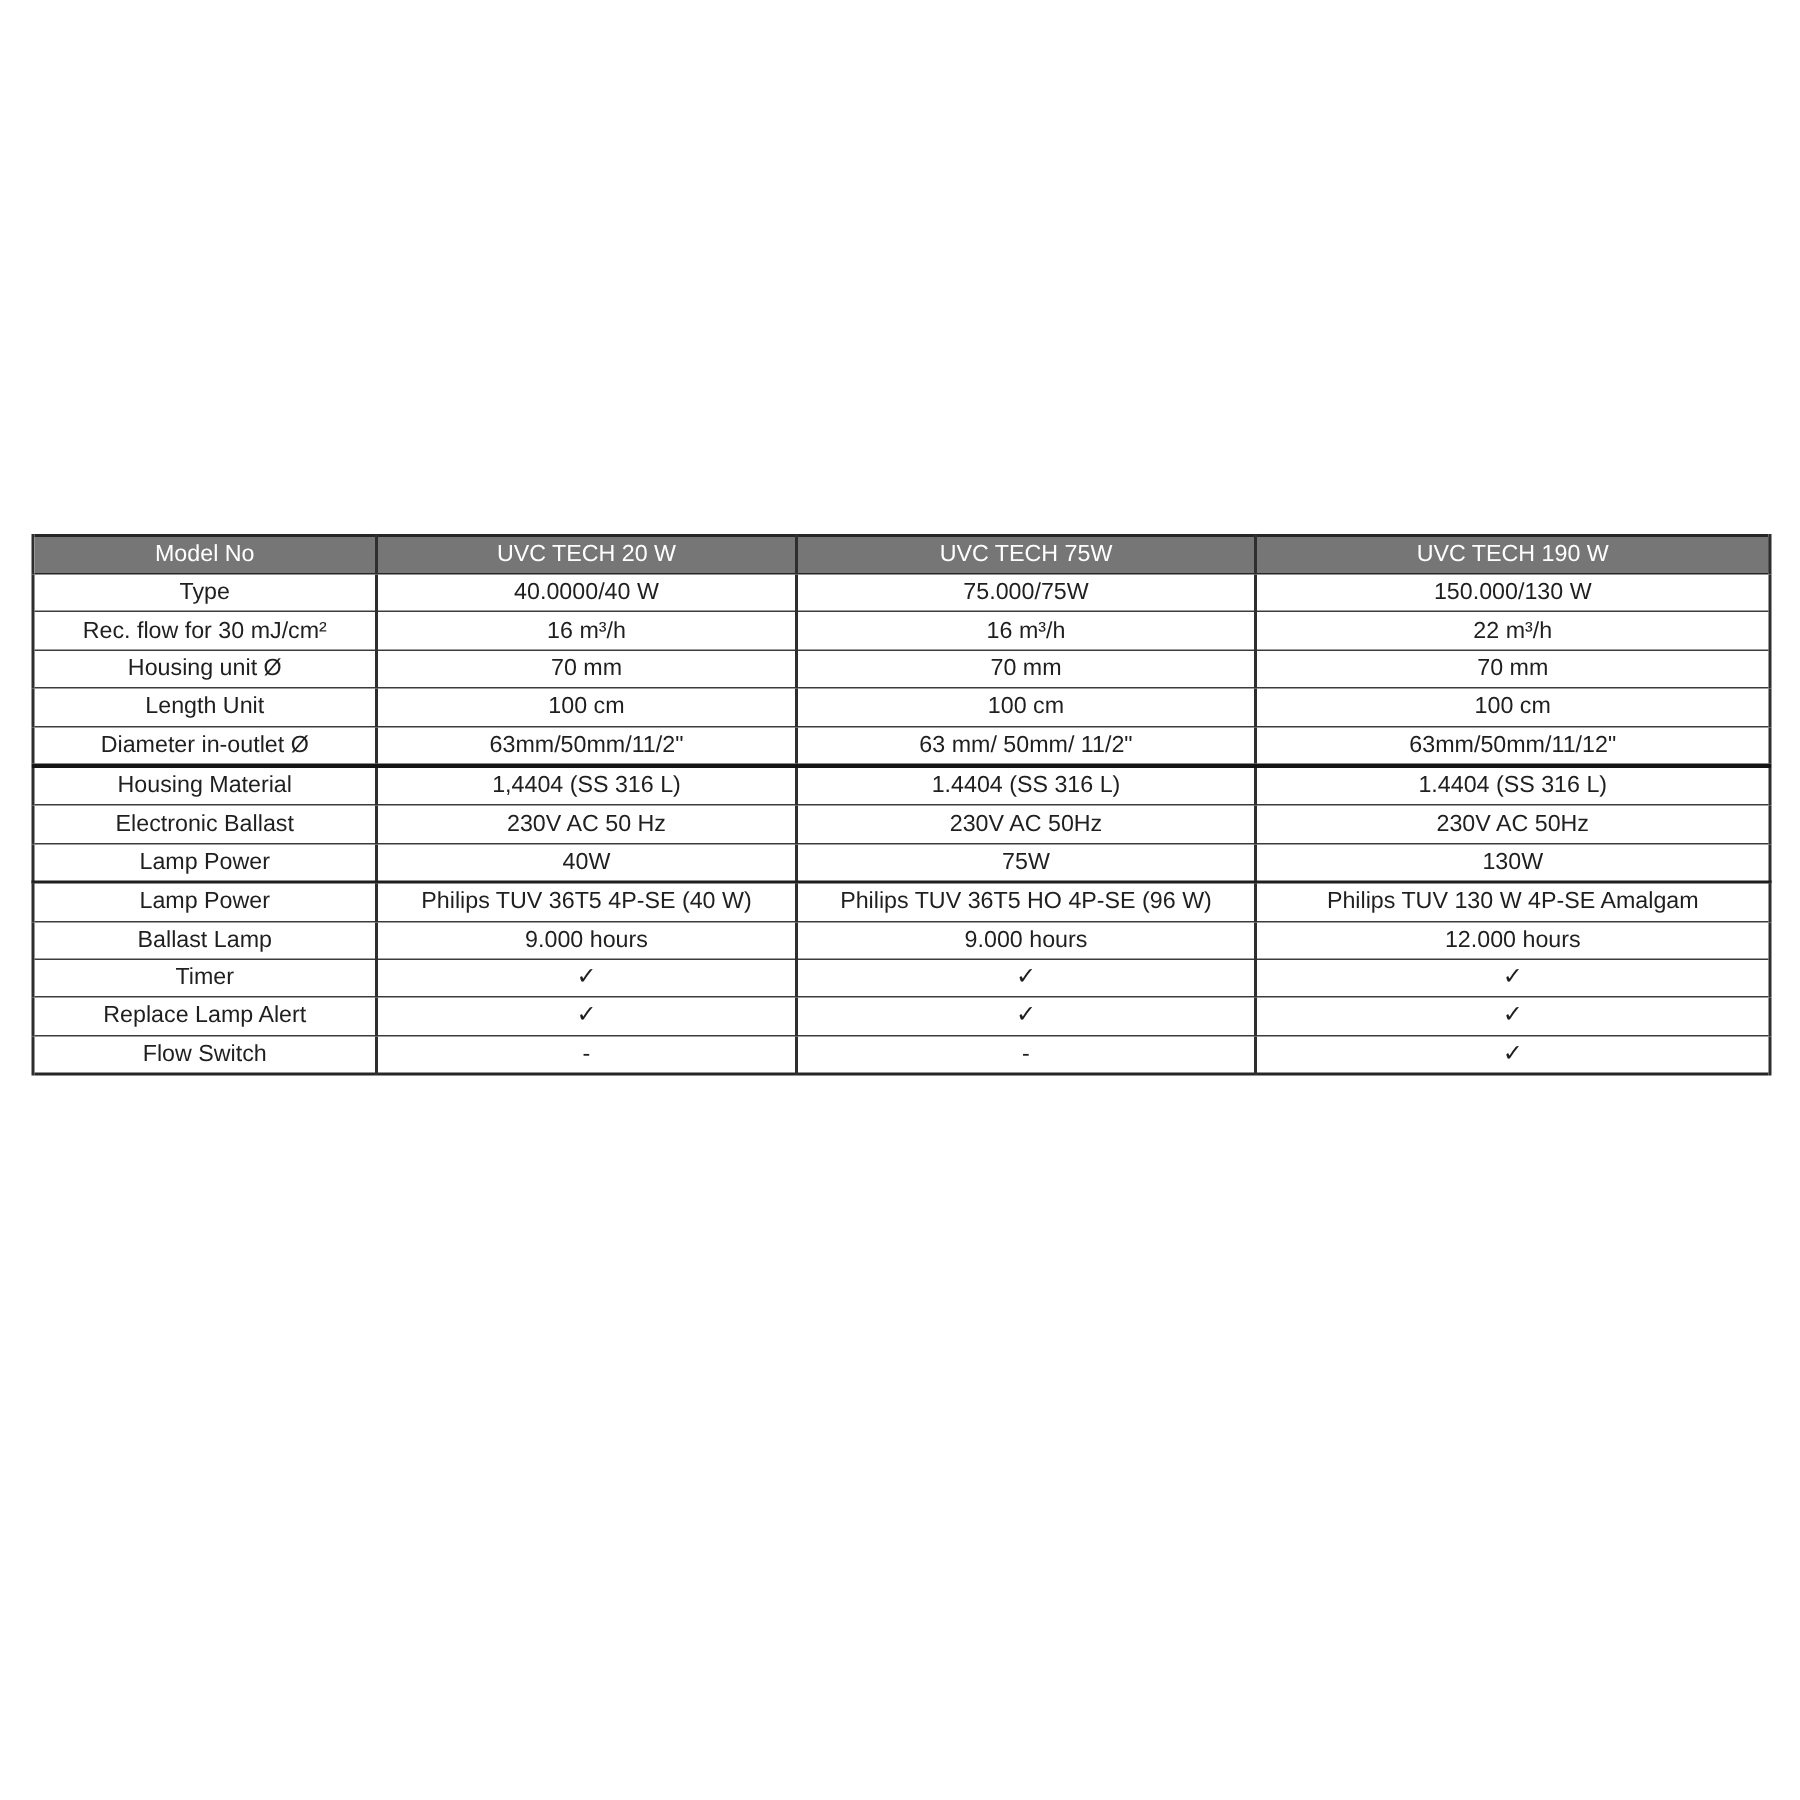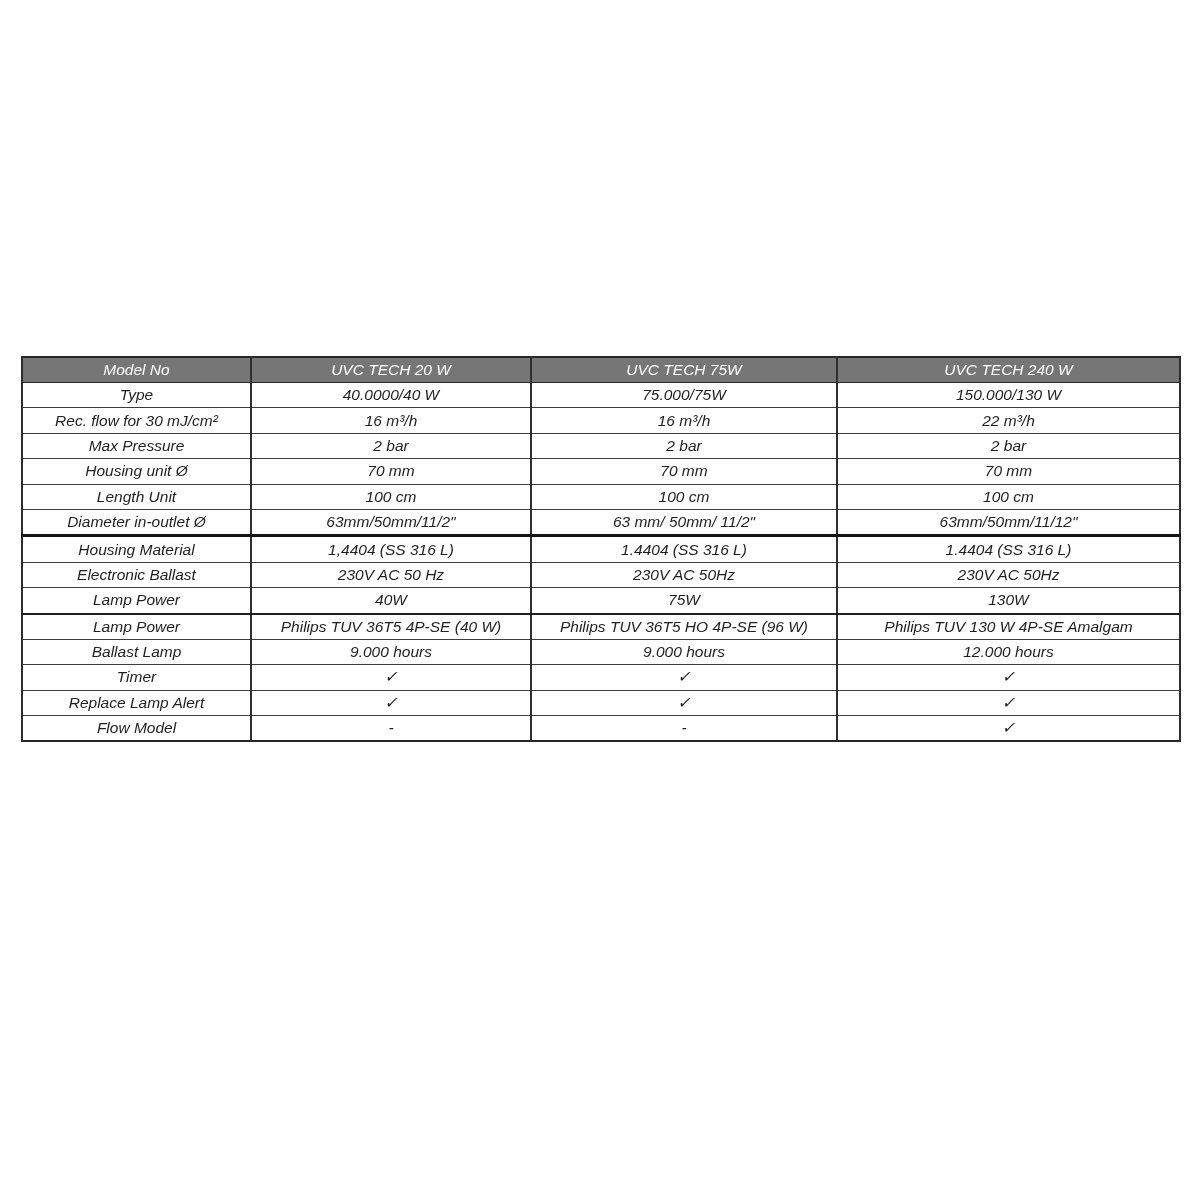--- a/index.html
+++ b/index.html
@@ -9,21 +9,20 @@
     width: 1200px;
     height: 1200px;
     position: relative;
     font-family: "Liberation Sans", sans-serif;
   }
   .page {
     position: absolute;
     left: 0; top: 0;
     width: 1200px; height: 1200px;
     background: #ffffff;
-    font-style: italic;
   }
   .table-wrap {
     position: absolute;
     left: 21px;
     top: 356px;
     width: 1158px;
   }
   table.spec {
     border-collapse: collapse;
     table-layout: fixed;
@@ -75,41 +74,35 @@
         <col style="width:229px">
         <col style="width:280px">
         <col style="width:306px">
         <col style="width:343px">
       </colgroup>
       <thead>
         <tr>
             <th>Model No</th>
             <th>UVC TECH 20 W</th>
             <th>UVC TECH 75W</th>
-            <th>UVC TECH 240 W</th>
+            <th>UVC TECH 190 W</th>
           </tr>
       </thead>
       <tbody>
           <tr>
             <td>Type</td>
             <td>40.0000/40 W</td>
             <td>75.000/75W</td>
             <td>150.000/130 W</td>
           </tr>
           <tr>
             <td>Rec. flow for 30 mJ/cm²</td>
             <td>16 m³/h</td>
             <td>16 m³/h</td>
             <td>22 m³/h</td>
-          </tr>
-          <tr>
-            <td>Max Pressure</td>
-            <td>2 bar</td>
-            <td>2 bar</td>
-            <td>2 bar</td>
           </tr>
           <tr>
             <td>Housing unit Ø</td>
             <td>70 mm</td>
             <td>70 mm</td>
             <td>70 mm</td>
           </tr>
           <tr>
             <td>Length Unit</td>
             <td>100 cm</td>
@@ -158,21 +151,21 @@
             <td class="check-cell">✓</td>
             <td class="check-cell">✓</td>
           </tr>
           <tr>
             <td>Replace Lamp Alert</td>
             <td class="check-cell">✓</td>
             <td class="check-cell">✓</td>
             <td class="check-cell">✓</td>
           </tr>
           <tr>
-            <td>Flow Model</td>
+            <td>Flow Switch</td>
             <td>-</td>
             <td>-</td>
             <td class="check-cell">✓</td>
           </tr>
         </tbody>
     </table>
   </div>
 </div>
 
 </body></html>

